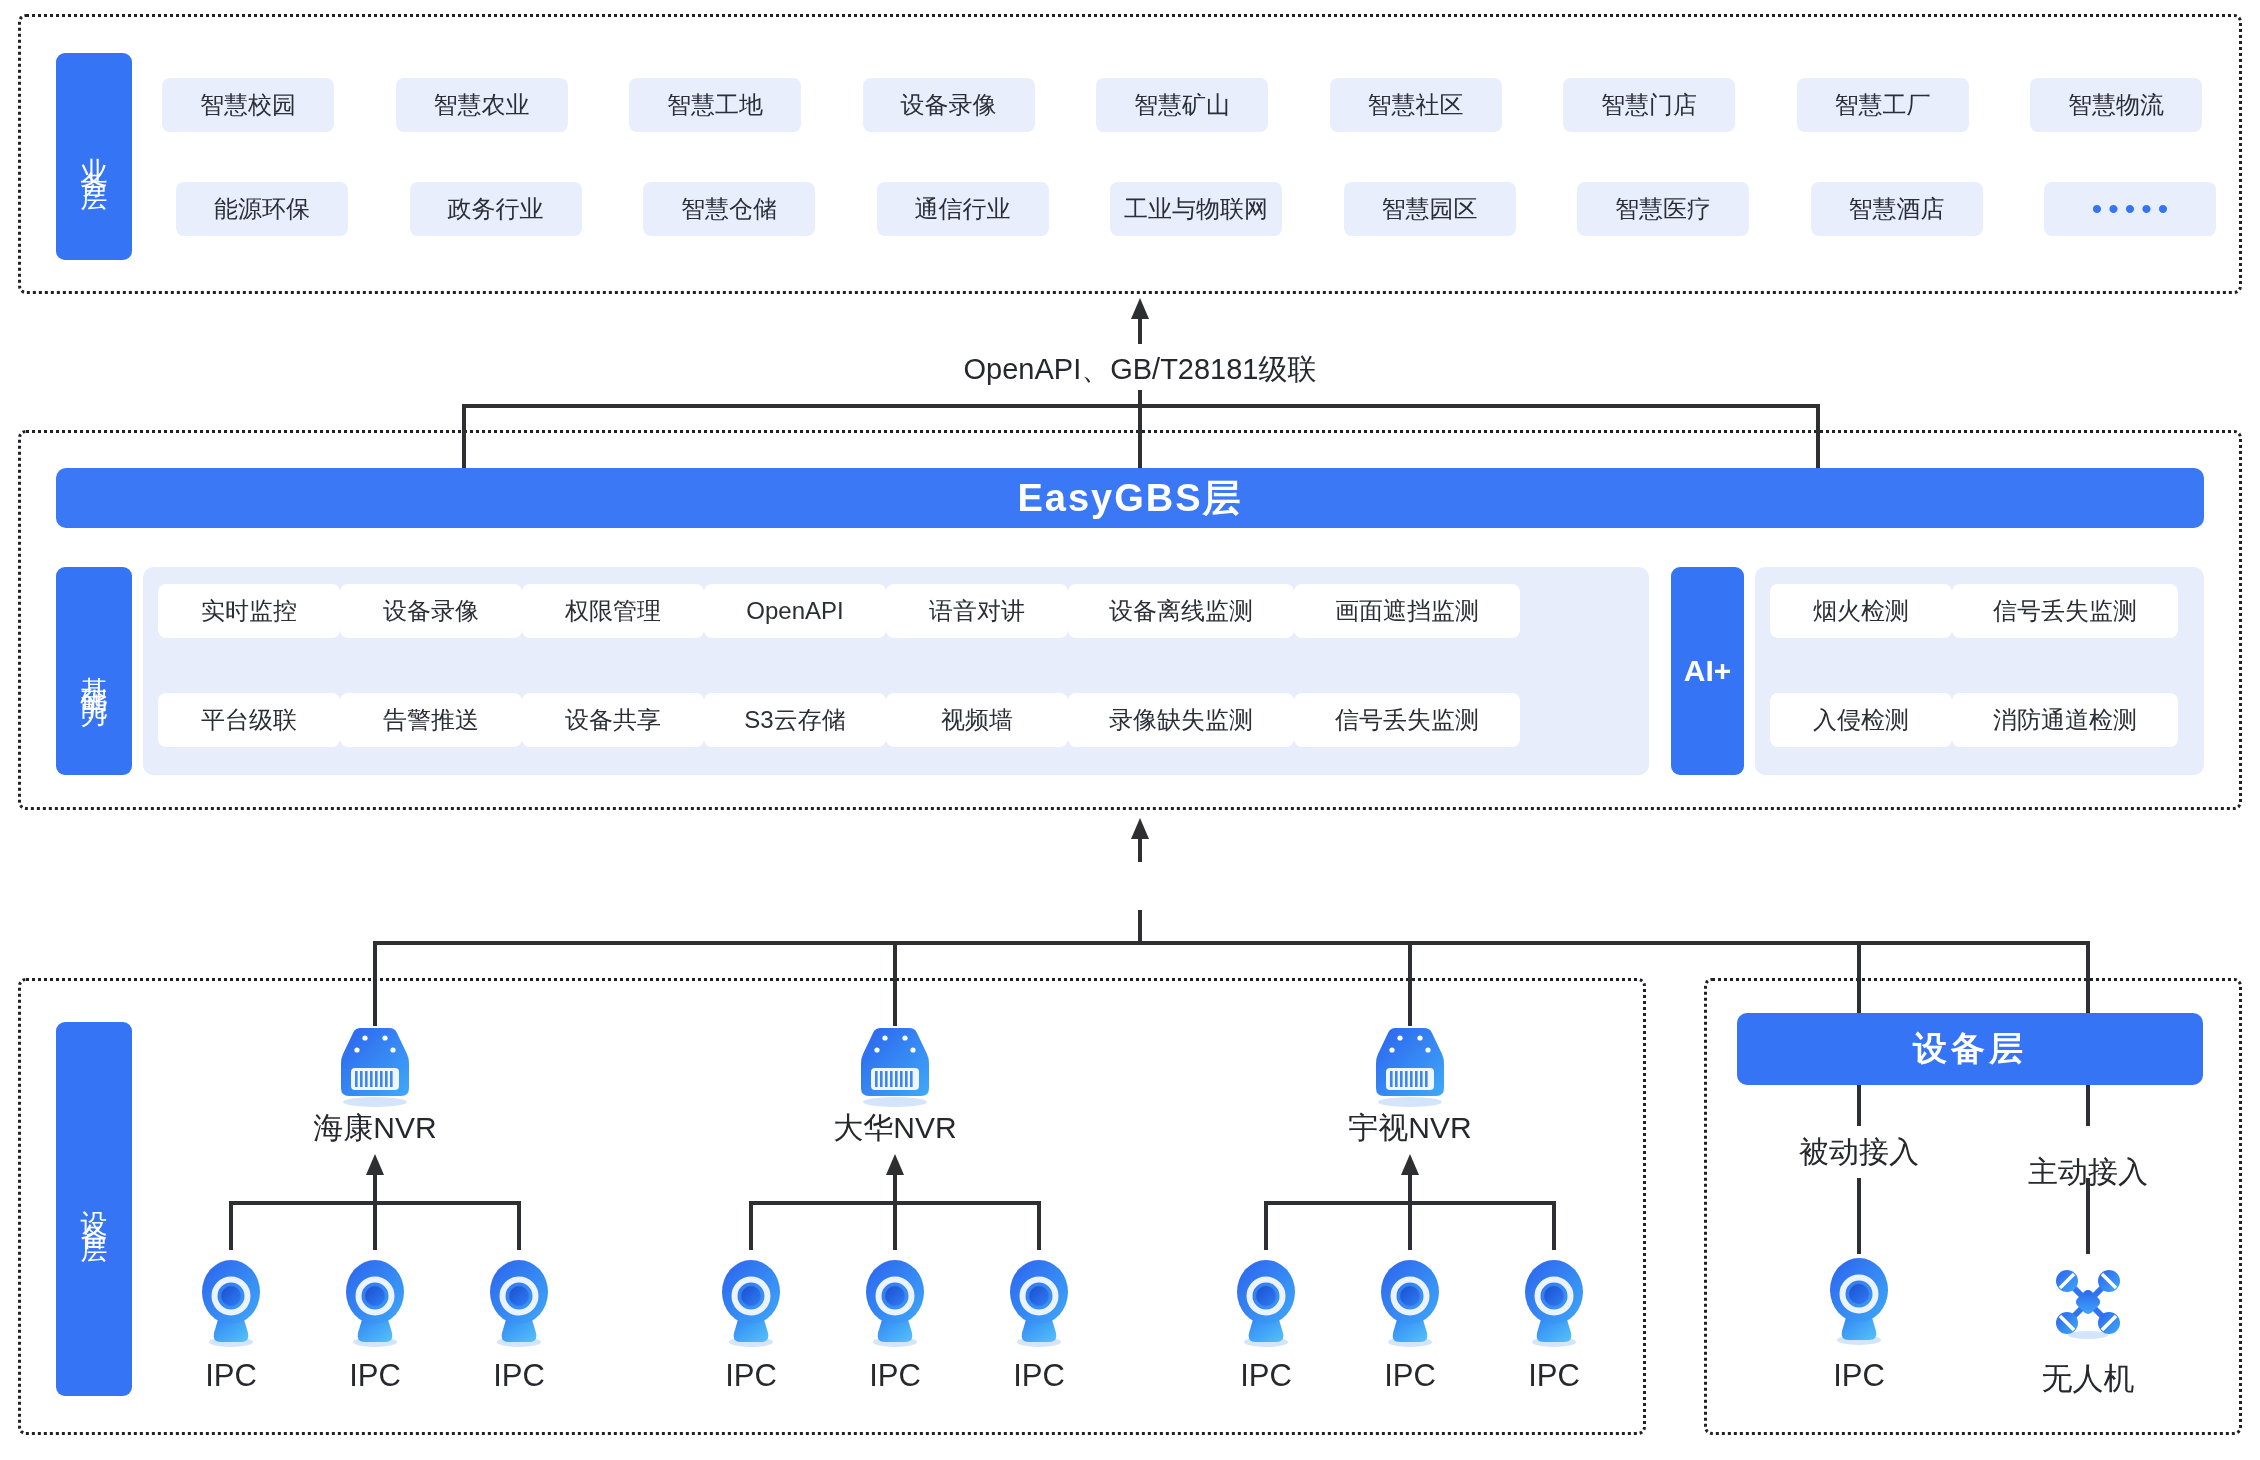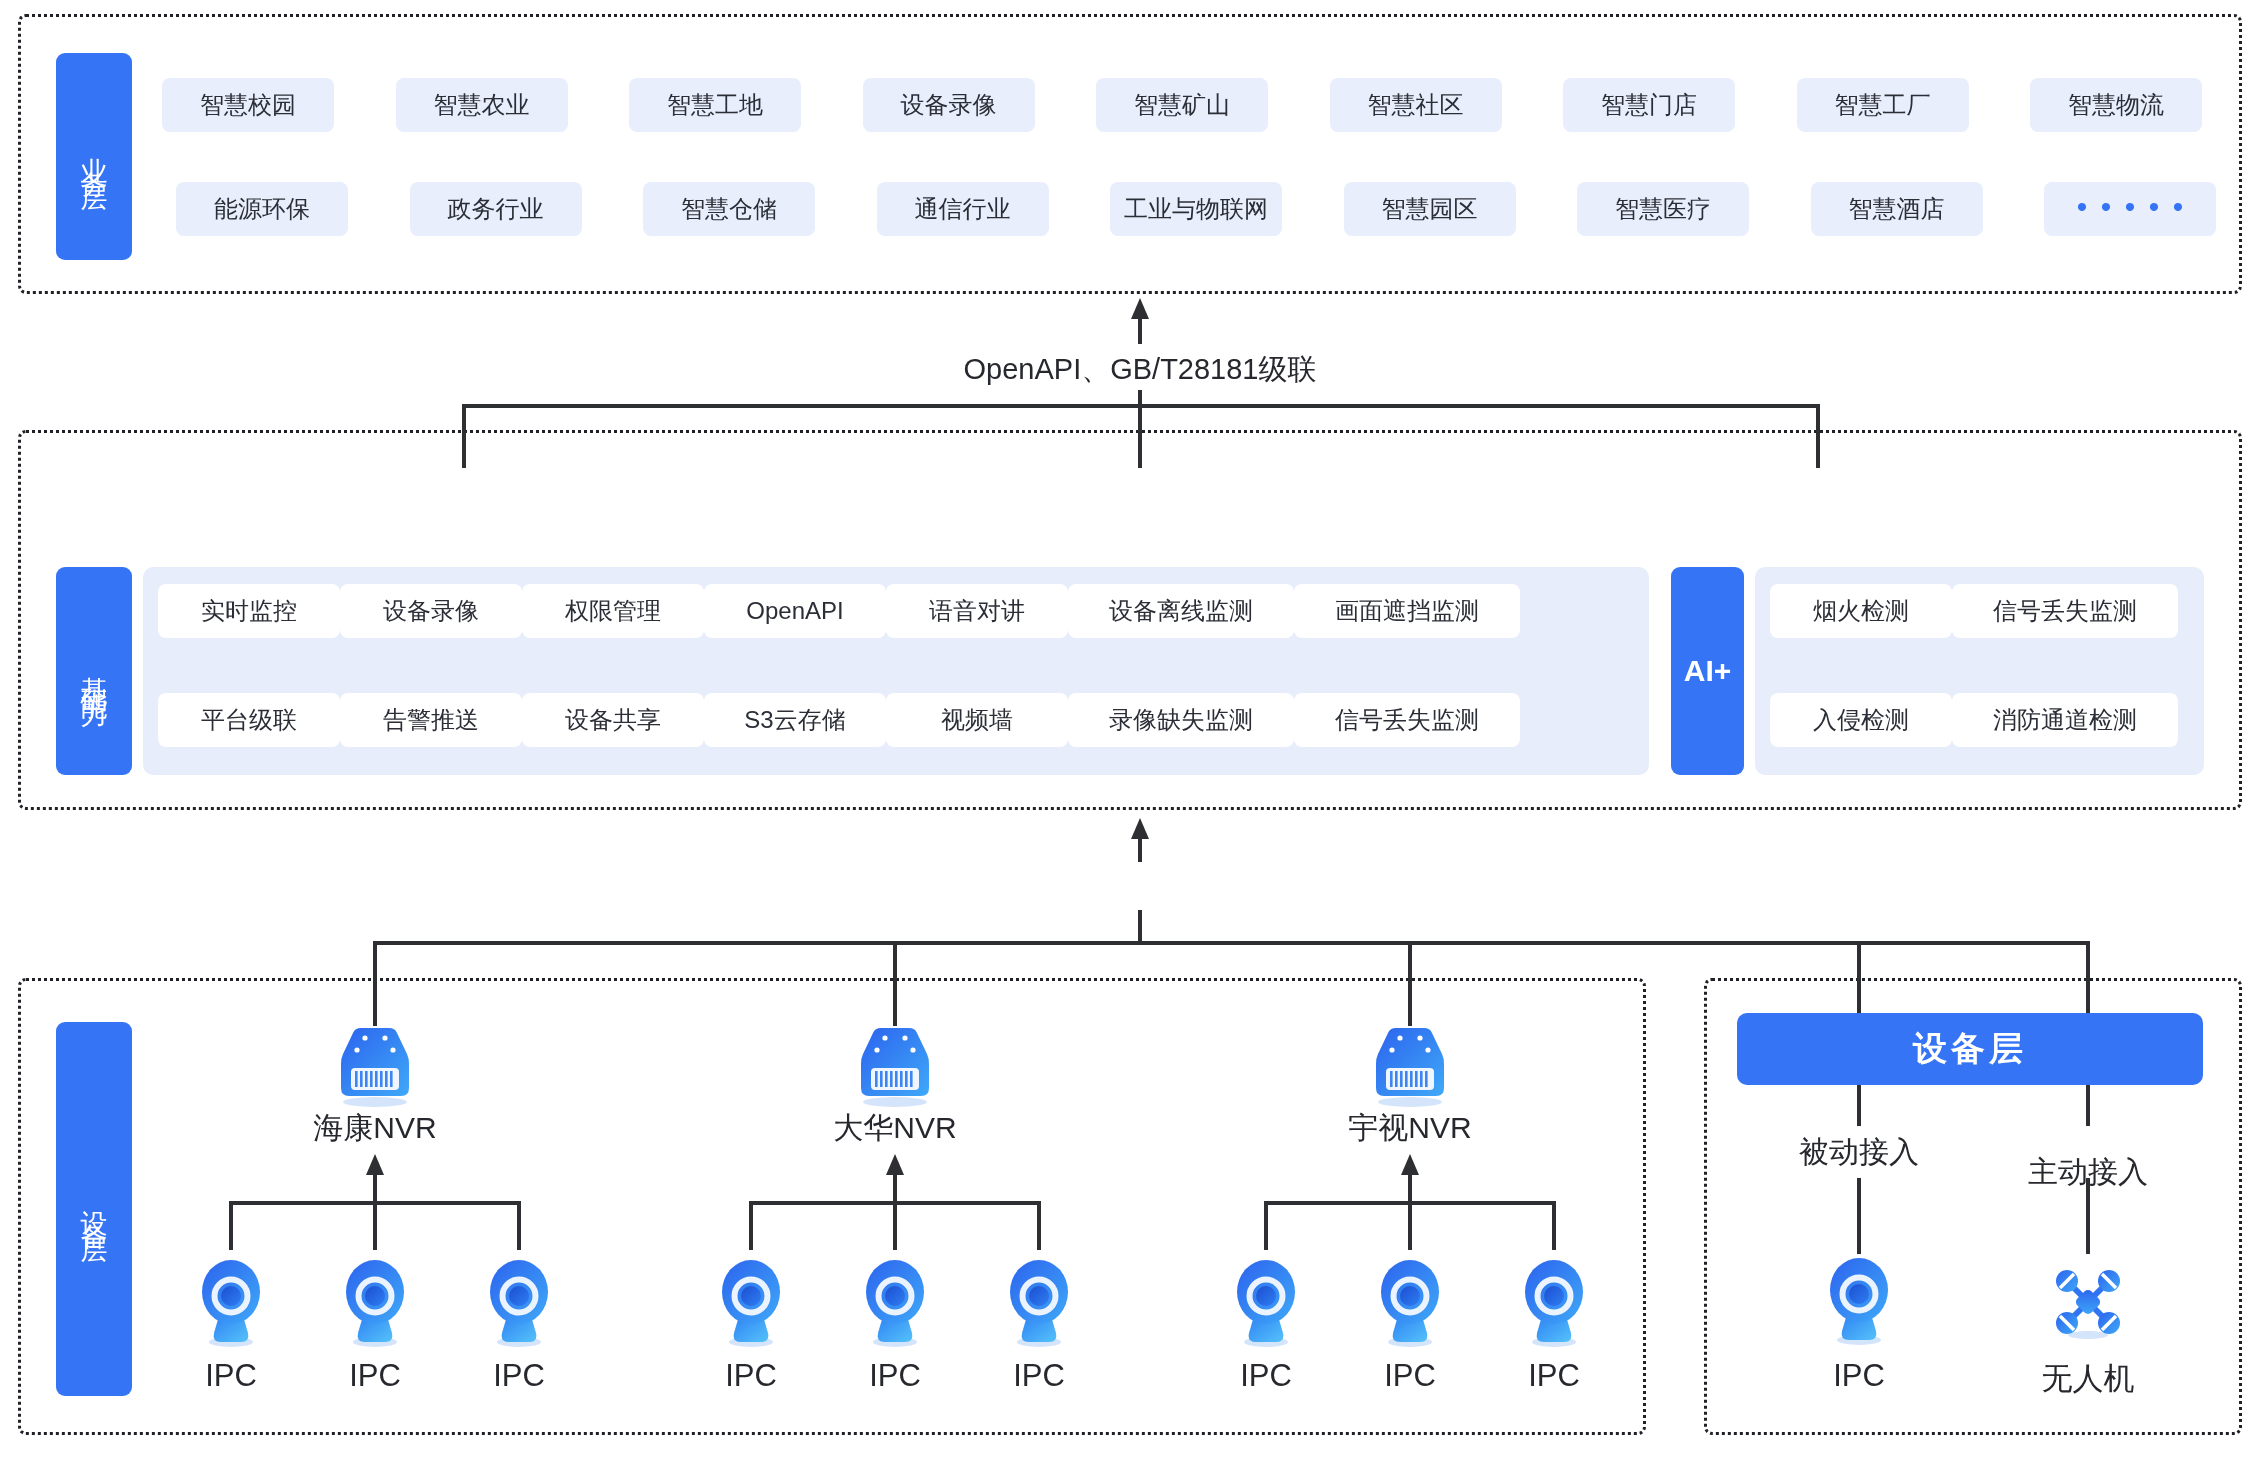--- a/index.html
+++ b/index.html
@@ -10,21 +10,21 @@
 
   .vlabel{position:absolute;background:#3674F6;border-radius:9px;color:#fff;
     display:flex;align-items:center;justify-content:center;
     writing-mode:vertical-rl;text-orientation:upright;letter-spacing:14px;
     font-size:27px;font-weight:500;}
 
   .chiprow{position:absolute;display:flex;justify-content:space-between;}
   .chip{box-sizing:border-box;height:54px;border-radius:8px;background:#E8EEFC;
     display:flex;align-items:center;justify-content:center;
     font-size:24px;font-weight:500;color:#2B2E36;}
-  .chip.w172{width:172px;font-family:Liberation Mono, monospace;}
+  .chip.w172{width:172px;}
   .chip.dots{color:#3674F6;font-size:30px;letter-spacing:6px;padding-left:6px;}
 
   .panel{position:absolute;background:#E7EDFB;border-radius:10px;}
   .panel .chiprow{left:15px;right:15px;justify-content:flex-start;}
   .chip.white{background:#fff;}
   .cw182{width:182px;}
   .cw226{width:226px;}
 
   .bigbar{position:absolute;left:56px;top:468px;width:2148px;height:60px;background:#3B78F6;
     border-radius:10px;display:flex;align-items:center;justify-content:center;
@@ -171,20 +171,21 @@
     <div class="chip w172">通信行业</div>
     <div class="chip w172">工业与物联网</div>
     <div class="chip w172">智慧园区</div>
     <div class="chip w172">智慧医疗</div>
     <div class="chip w172">智慧酒店</div>
     <div class="chip w172 dots">•••••</div>
   </div>
 
   <div class="conn-label" style="left:1140px;top:350px;">OpenAPI、GB/T28181级联</div>
 
+  <div class="bigbar">EasyGBS层</div>
 
   <div class="vlabel" style="left:56px;top:567px;width:76px;height:208px;letter-spacing:8px;">基础能力</div>
 
   <div class="panel" style="left:143px;top:567px;width:1506px;height:208px;">
     <div class="chiprow" style="top:17px;">
       <div class="chip white cw182">实时监控</div>
       <div class="chip white cw182">设备录像</div>
       <div class="chip white cw182">权限管理</div>
       <div class="chip white cw182">OpenAPI</div>
       <div class="chip white cw182">语音对讲</div>

